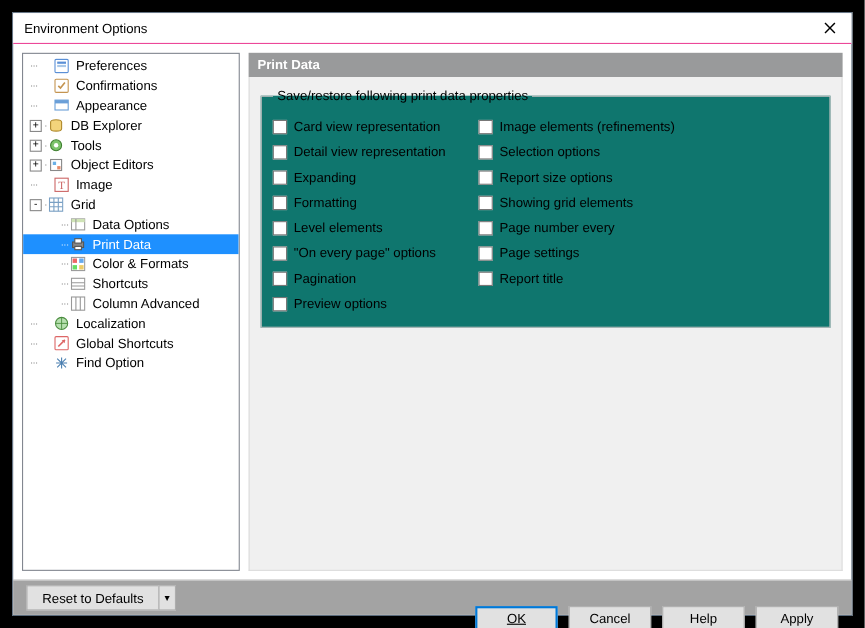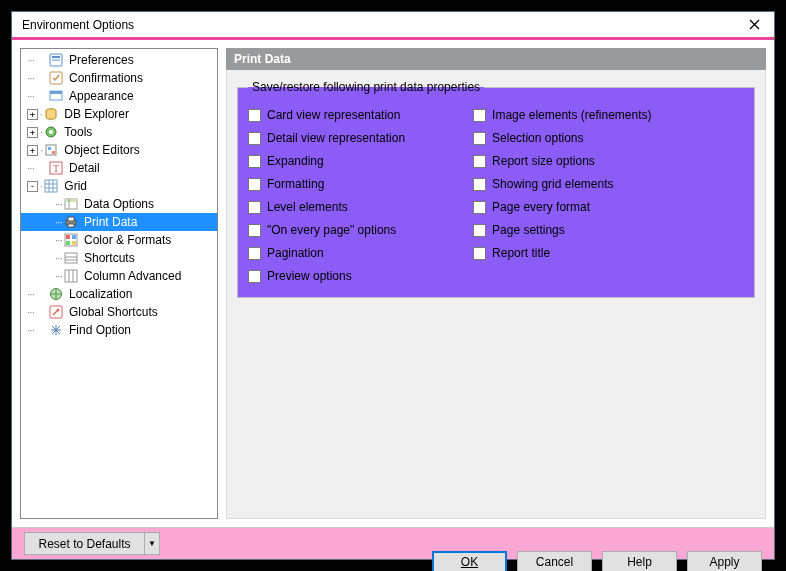--- a/index.html
+++ b/index.html
@@ -24,21 +24,21 @@
     flex-direction: column;
     position: relative;
   }
   .titlebar {
     height: 28px;
     background: #fff;
     display: flex;
     align-items: center;
     padding: 0 6px 0 10px;
     font-size: 12px;
-    border-bottom: 3px solid #ec4899;
+    border-bottom: 1px solid #ec4899;
   }
   .titlebar-spacer { flex: 1; }
   .close-btn {
     width: 28px; height: 20px;
     display: flex; align-items: center; justify-content: center;
     cursor: default;
   }
   .content {
     flex: 1;
     display: flex;
@@ -106,52 +106,52 @@
   }
   .panel-body {
     flex: 1;
     background: #f0f0f0;
     border: 1px solid #dcdcdc;
     border-top: none;
     padding: 10px;
   }
   fieldset.group {
     border: 1px solid #c0c0c0;
-    background: #8b5cf6;
+    background: #0f766e;
     padding: 8px 10px 12px 10px;
     margin: 0;
   }
   fieldset.group legend {
     font-size: 12px;
     color: #000;
     padding: 0 4px;
   }
   .checkbox-cols {
     display: flex;
-    gap: 68px;
+    gap: 30px;
     margin-top: 4px;
   }
   .check-col { display: flex; flex-direction: column; gap: 5px; }
   .check-row {
     display: flex;
     align-items: center;
     gap: 6px;
     height: 18px;
   }
   .checkbox {
     width: 13px; height: 13px;
     border: 1px solid #777;
     background: #fff;
     flex-shrink: 0;
   }
 
   .button-bar {
     height: 32px;
     border-top: 1px solid #ccc;
-    background: #f9a8d4;
+    background: #a3a3a3;
     display: flex;
     align-items: center;
     padding: 11px 12px;
   }
   .btn {
     height: 23px;
     min-width: 75px;
     background: #e1e1e1;
     border: 1px solid #adadad;
     font-size: 12px;
@@ -283,21 +283,21 @@
         <li>
             <div class="node" style="padding-left:6px">
           <span class="dotted">···</span>
           <span class="expander-space"></span>
           <span class="icon">
             <svg width="14" height="14">
                   <rect x="1" y="1" width="12" height="12" fill="#fff" stroke="#c66"></rect>
                   <text x="4" y="11" font-size="10" fill="#c66" font-family="serif">T</text>
                 </svg>
           </span>
-          <span class="node-label">Detail</span>
+          <span class="node-label">Image</span>
         </div>
           </li>
         <li>
           <div class="node" style="padding-left:6px">
             <span class="expander">-</span>
             <span class="dotted">·</span>
             <span class="icon">
               <svg width="14" height="14">
                   <rect x="1" y="1" width="12" height="12" fill="#fff" stroke="#7aa0c4"></rect>
                   <line x1="1" y1="5" x2="13" y2="5" stroke="#7aa0c4"></line>
@@ -475,21 +475,21 @@
                 <label class="check-row">
                   <span class="checkbox"></span>
                   <span>Report size options</span>
                 </label>
                 <label class="check-row">
                   <span class="checkbox"></span>
                   <span>Showing grid elements</span>
                 </label>
                 <label class="check-row">
                   <span class="checkbox"></span>
-                  <span>Page every format</span>
+                  <span>Page number every</span>
                 </label>
                 <label class="check-row">
                   <span class="checkbox"></span>
                   <span>Page settings</span>
                 </label>
                 <label class="check-row">
                   <span class="checkbox"></span>
                   <span>Report title</span>
                 </label>
               </div>

